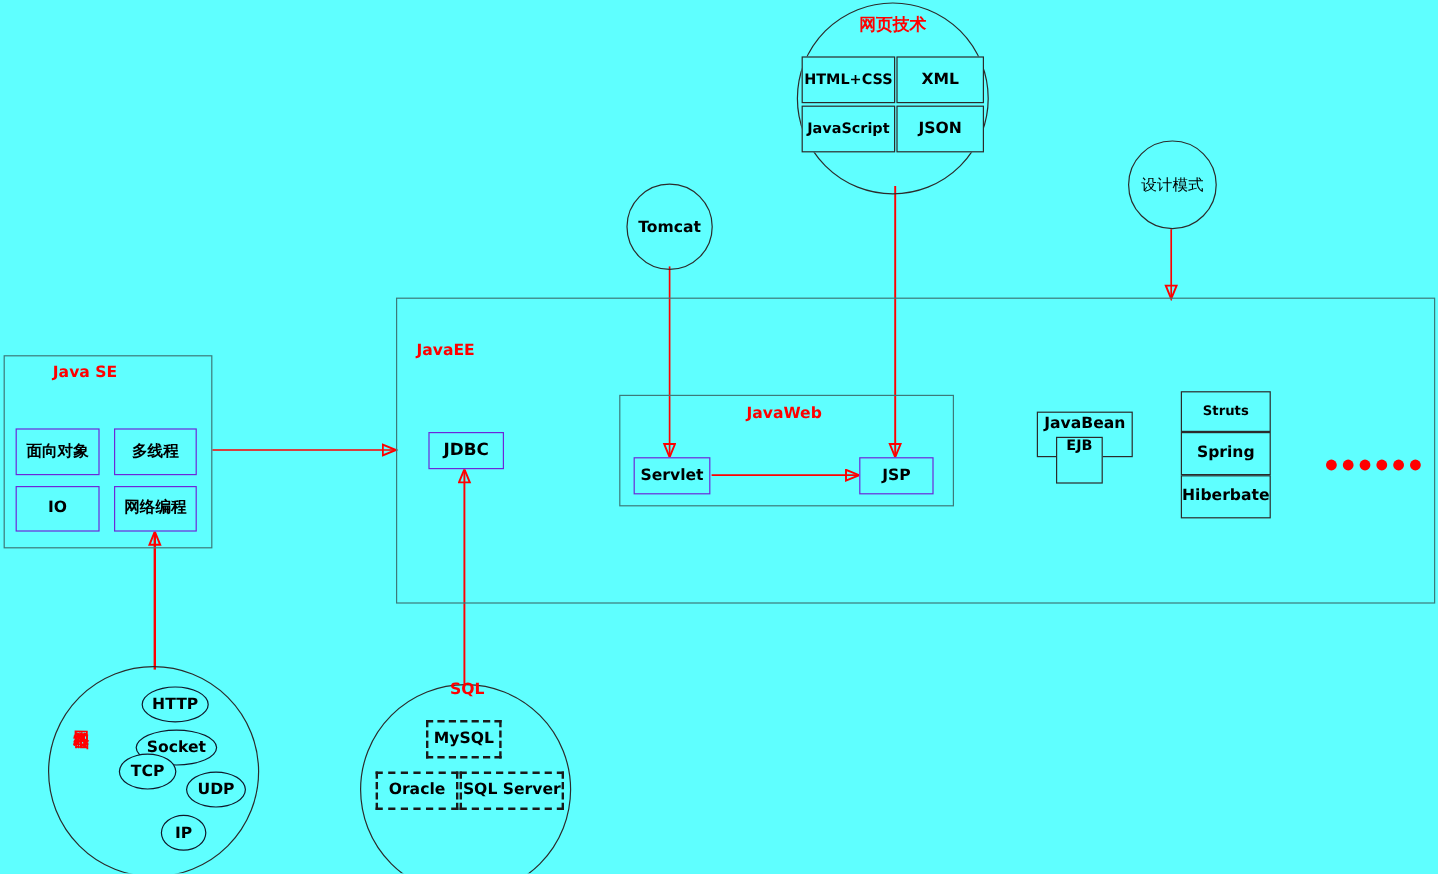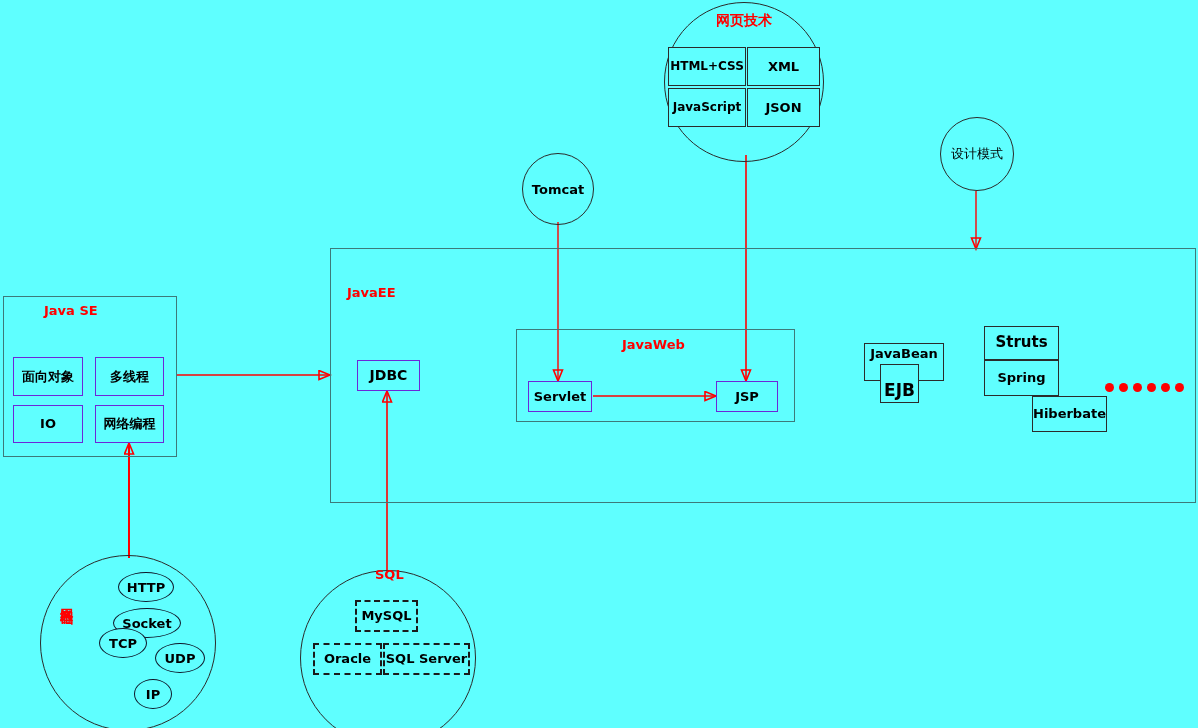--- a/index.html
+++ b/index.html
@@ -151,31 +151,31 @@
   <div class="node boxed" style="left:528px; top:381px; width:64px; height:31px; font-size:13px;">
     <span>Servlet</span>
   </div>
   <div class="node boxed" style="left:716px; top:381px; width:62px; height:31px; font-size:13px;">
     <span>JSP</span>
   </div>
 
   <div class="node boxed-dark" style="left:864px; top:343px; width:80px; height:38px; font-size:13px; align-items:flex-start; padding-top:3px;">
     <span>JavaBean</span>
   </div>
-  <div class="node boxed-dark" style="left:880px; top:364px; width:39px; height:39px; font-size:17px; align-items:flex-end; padding-bottom:2px;">
+  <div class="node boxed-dark" style="left:880px; top:364px; width:39px; height:39px; font-size:12px; align-items:flex-start; padding-bottom:2px;">
     <span>EJB</span>
   </div>
 
-  <div class="node boxed-dark" style="left:984px; top:326px; width:75px; height:34px; font-size:15px;">
+  <div class="node boxed-dark" style="left:984px; top:326px; width:75px; height:34px; font-size:11px;">
     <span>Struts</span>
   </div>
   <div class="node boxed-dark" style="left:984px; top:360px; width:75px; height:36px; font-size:13px;">
     <span>Spring</span>
   </div>
-  <div class="node boxed-dark" style="left:984px; top:396px; width:75px; height:36px; font-size:13px;margin-left:48px;">
+  <div class="node boxed-dark" style="left:984px; top:396px; width:75px; height:36px; font-size:13px;">
     <span>Hiberbate</span>
   </div>
 
   <div style="position:absolute; left:1105px; top:383px; width:80px; height:12px;">
     <span class="dot" style="left:0px;  top:0;"></span>
     <span class="dot" style="left:14px; top:0;"></span>
     <span class="dot" style="left:28px; top:0;"></span>
     <span class="dot" style="left:42px; top:0;"></span>
     <span class="dot" style="left:56px; top:0;"></span>
     <span class="dot" style="left:70px; top:0;"></span>

